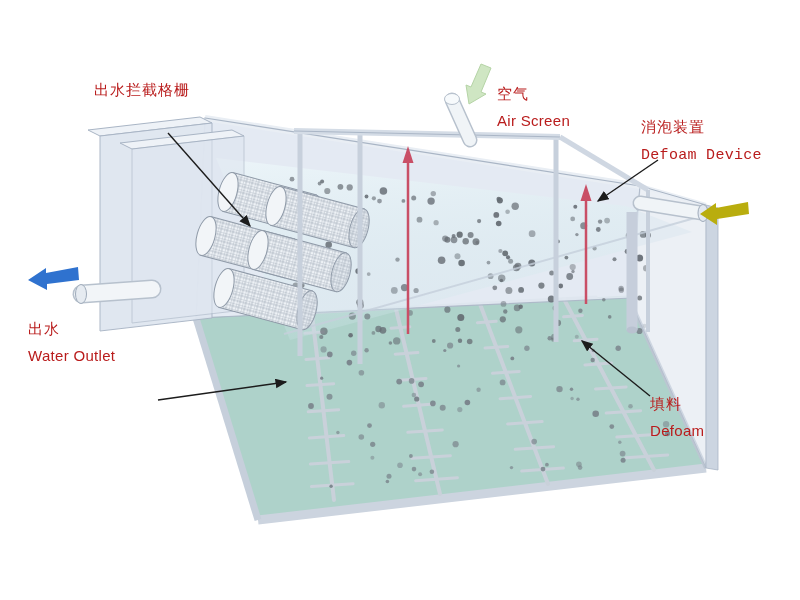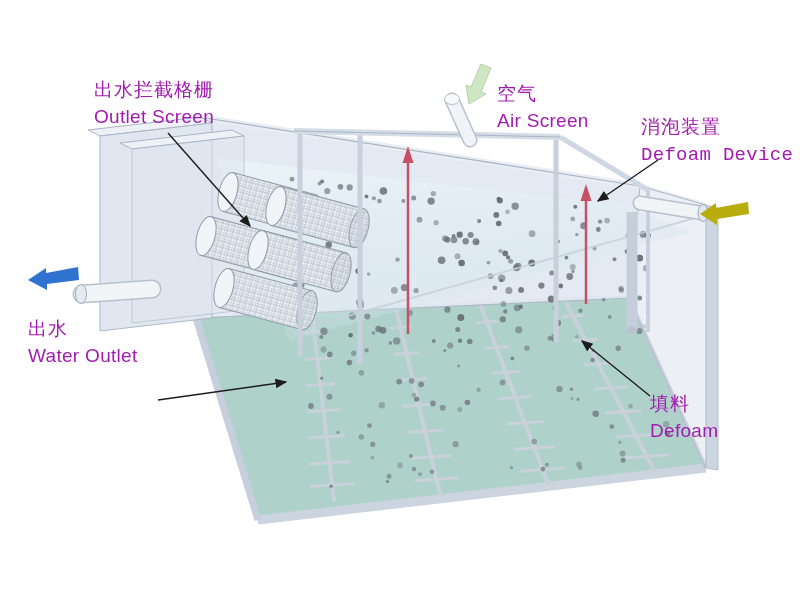--- a/index.html
+++ b/index.html
@@ -3,21 +3,21 @@
 <meta charset="utf-8">
 <style>
   html,body{margin:0;padding:0;background:#ffffff;}
   .stage{
     position:relative;width:800px;height:600px;overflow:hidden;
     background:#ffffff;
     font-family:"Liberation Sans",sans-serif;
   }
   svg{position:absolute;left:0;top:0;}
   .label{
-    position:absolute;color:#a21caf;font-size:19px;line-height:27px;
+    position:absolute;color:#b91c1c;font-size:15px;line-height:27px;
     white-space:nowrap;letter-spacing:0.3px;
   }
   .label .zh{letter-spacing:1px;}
 </style>
 </head>
 <body>
 
 <div class="stage">
 
   <svg width="800" height="600" viewBox="0 0 800 600">
@@ -408,21 +408,20 @@
     <g stroke="#1c1c1c" stroke-width="1.4">
       <line x1="168" y1="133" x2="250" y2="226" marker-end="url(#arrowhead)"></line>
       <line x1="658" y1="160" x2="598" y2="201" marker-end="url(#arrowhead)"></line>
       <line x1="158" y1="400" x2="286" y2="382" marker-end="url(#arrowhead)"></line>
       <line x1="650" y1="396" x2="582" y2="341" marker-end="url(#arrowhead)"></line>
     </g>
   </svg>
 
   <div class="label" style="left:94px;top:76px;">
     <div class="zh">出水拦截格栅</div>
-    <div class="en">Outlet Screen</div>
   </div>
   <div class="label" style="left:497px;top:80px;">
     <div class="zh">空气</div>
     <div class="en">Air Screen</div>
   </div>
   <div class="label" style="left:641px;top:115px;font-family:Liberation Mono, monospace;">
     <div class="zh">消泡装置</div>
     <div class="en">Defoam Device</div>
   </div>
   <div class="label" style="left:28px;top:315px;">

